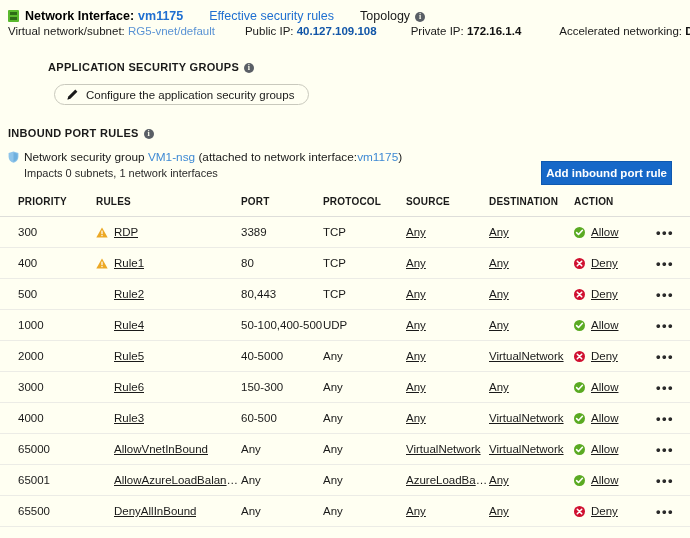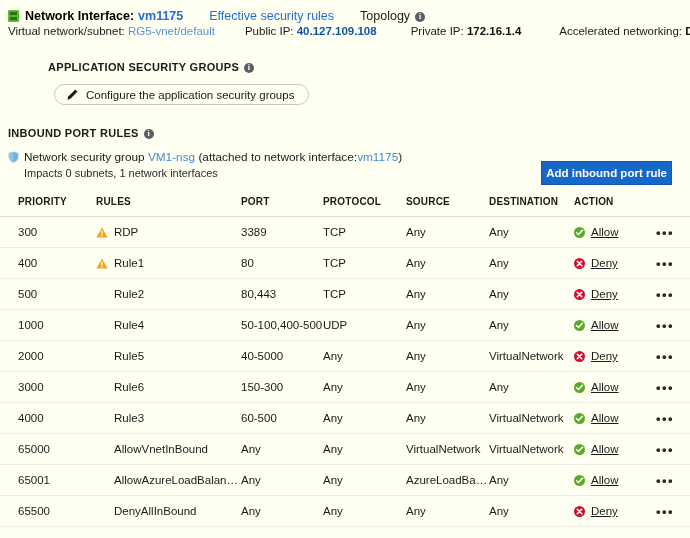--- a/index.html
+++ b/index.html
@@ -204,21 +204,21 @@
   .badge-deny  { background: #d01030; }
   .badge svg { position: absolute; left: 0; top: 0; }
 
   .ellipsis {
     color: #2a2a2a;
     font-weight: bold;
     letter-spacing: 1.5px;
     font-size: 13px;
     cursor: pointer;
   }
-  .trunc { text-overflow: ellipsis; overflow: hidden; display: block; }
+  .trunc { text-overflow: ellipsis; overflow: hidden; display: block; text-decoration: underline; }
 </style>
 </head>
 <body>
 
 <div class="hdr">
   <div class="hdr-row1">
     <span class="nic-icon"></span>
     <span class="hdr-title">Network Interface:</span>
     <span class="hdr-title-val">vm1175</span>
     <span class="hdr-link">Effective security rules</span>

